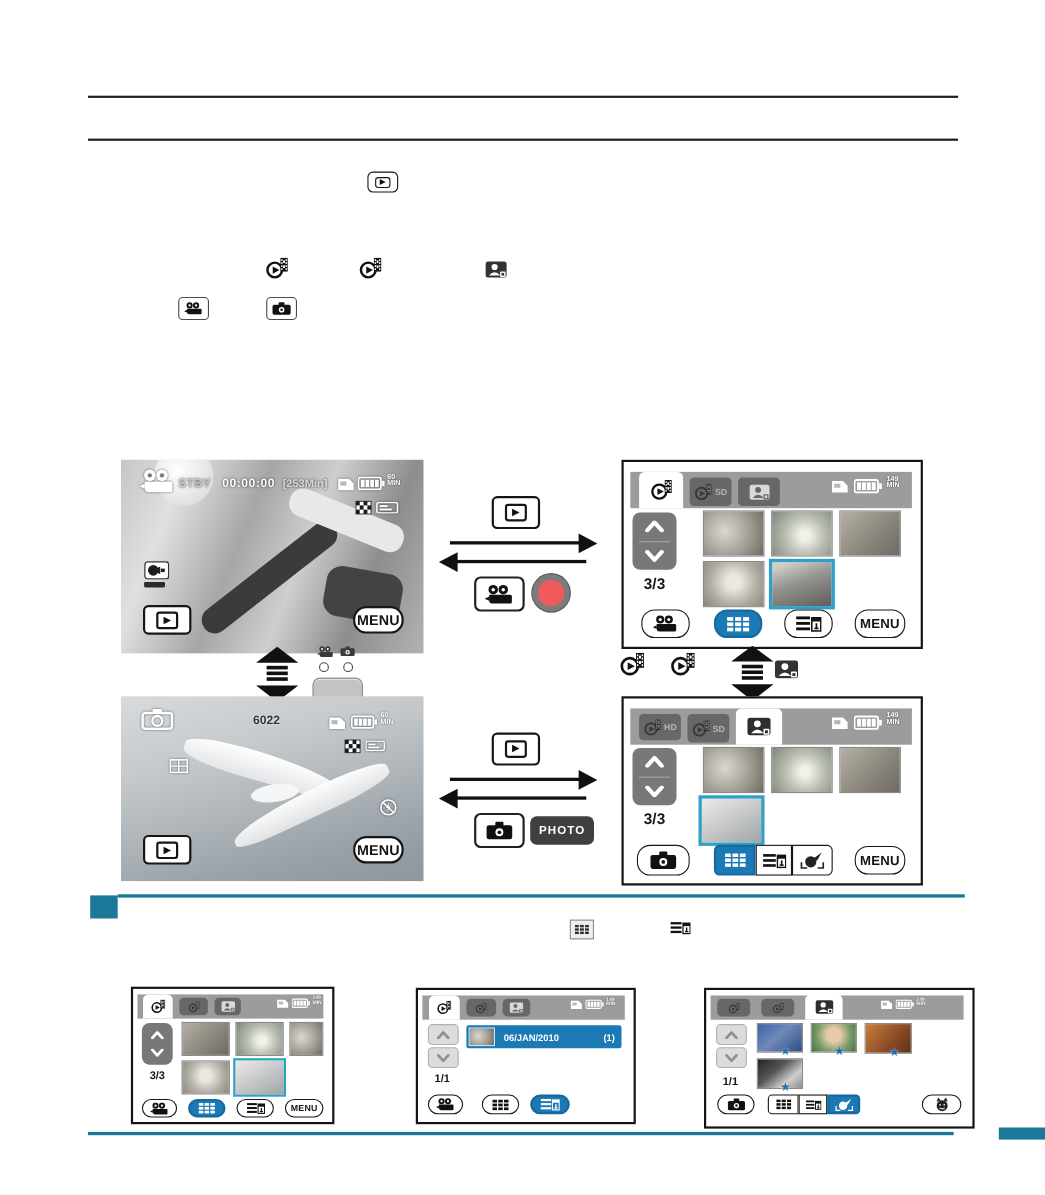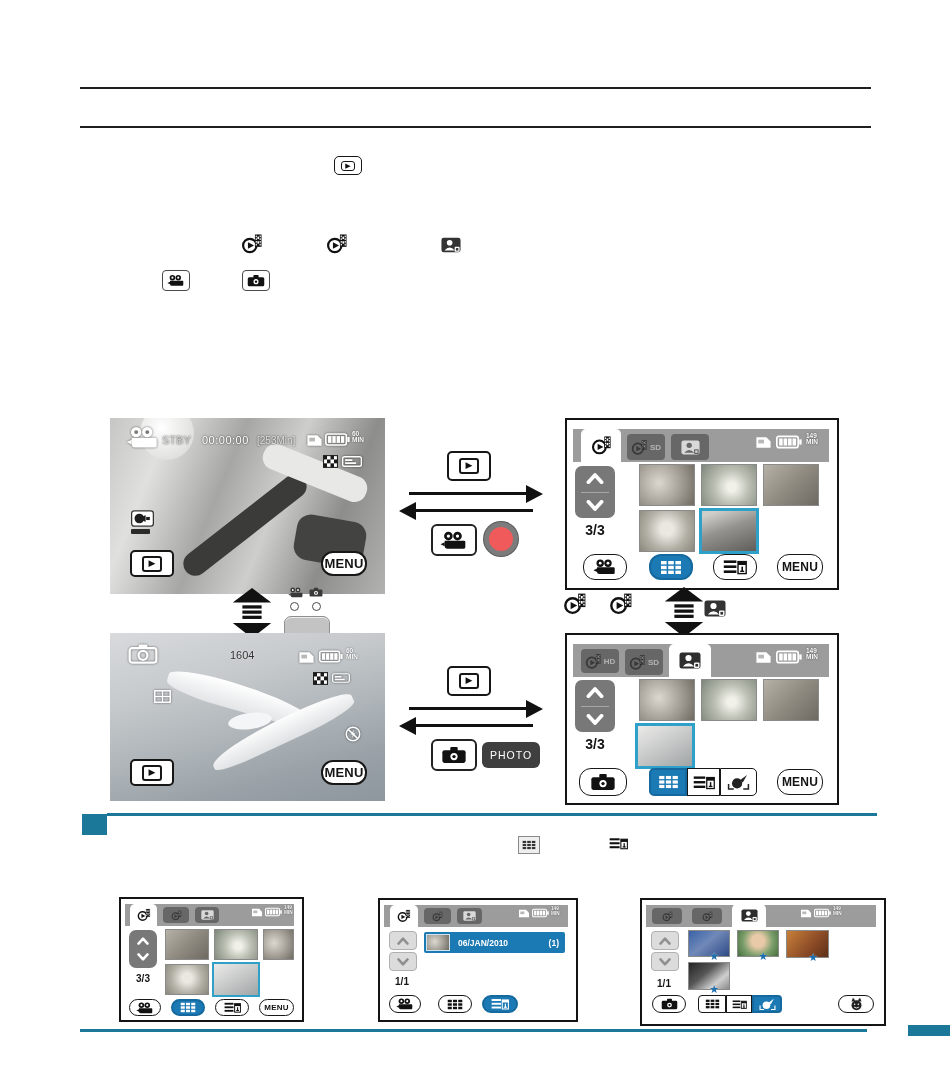--- a/index.html
+++ b/index.html
@@ -30,35 +30,35 @@
   .th-cactus{background:linear-gradient(135deg,#b6b1a7,#8f8b81 50%,#6e6a62);}
   .th-fluffy{background:radial-gradient(circle at 50% 45%,#eae8e1 18%,#b1aea4 60%,#8a877d);}
   .th-soccer{background:linear-gradient(160deg,#d0cec9 10%,#949390 45%,#5e5d59);}
   .th-seagull{background:linear-gradient(150deg,#ebebe9,#c3c5c5 55%,#a0a4a5);}
   .th-ppl1{background:linear-gradient(140deg,#3a62a8,#7089b8 45%,#2e4b86);}
   .th-ppl2{background:radial-gradient(circle at 50% 40%,#e8c9a8 25%,#7a9e6a 60%,#46703e);}
   .th-ppl3{background:linear-gradient(130deg,#c9803a,#8a4a26 60%,#5e3018);}
   .th-ppl4{background:linear-gradient(140deg,#242424,#565656 40%,#cfcfcf 72%,#8a8a8a);}
   .star{position:absolute;font-size:11px;color:#1e6fae;text-shadow:0 0 1px rgba(255,255,255,.8);line-height:1;}
   
-  .osdw{position:absolute;color:#fff;font-weight:normal;text-shadow:0 0 2px rgba(0,0,0,.85);}
+  .osdw{position:absolute;color:#fff;font-weight:bold;text-shadow:0 0 2px rgba(0,0,0,.85);}
   .ghost{color:rgba(255,255,255,.55);}
   .minlbl{position:absolute;color:#fff;font-weight:bold;font-size:6.5px;line-height:6px;text-shadow:0 0 1.5px rgba(0,0,0,.7);}
   .minlbl span{display:block;}
   .minsm{font-size:5.5px;line-height:5px;transform:scale(.85);transform-origin:left top;}
   
   .playbtn{position:absolute;background:#fff;border:2px solid #161616;border-radius:5px;display:flex;align-items:center;justify-content:center;box-sizing:border-box;}
   .playbtn .inner{border:2px solid #161616;border-radius:3px;color:#111;font-size:9px;line-height:1;padding:1px 5px 2px;}
   .playbtn.sm .inner{border-width:1.5px;font-size:7px;padding:0 3px 1px;}
   
   .harr{position:absolute;height:3px;background:#111;}
   .harr.r::after{content:"";position:absolute;right:-16px;top:-7.5px;border-left:17px solid #111;border-top:9px solid transparent;border-bottom:9px solid transparent;}
   .harr.l::before{content:"";position:absolute;left:-16px;top:-7.5px;border-right:17px solid #111;border-top:9px solid transparent;border-bottom:9px solid transparent;}
   .rec{position:absolute;border-radius:50%;background:#f05a5a;border:5px solid #7c7c7c;box-shadow:0 0 0 1px #5a5a5a;box-sizing:border-box;}
-  .photobtn{position:absolute;background:#3f3f3f;border-radius:6px;color:#fff;font-weight:normal;font-size:10.5px;letter-spacing:1px;display:flex;align-items:center;justify-content:center;}
+  .photobtn{position:absolute;background:#3f3f3f;border-radius:6px;color:#fff;font-weight:bold;font-size:10.5px;letter-spacing:1px;display:flex;align-items:center;justify-content:center;}
   .modebtn{position:absolute;background:#c3c3c3;border:1px solid #8f8f8f;border-radius:7px;box-shadow:inset 0 1px 0 #ededed;}
   .ring{position:absolute;border:1.5px solid #4a4a4a;border-radius:50%;box-sizing:border-box;}
   .introbox{position:absolute;background:#fff;border:1.5px solid #4a4a4a;border-radius:4px;display:flex;align-items:center;justify-content:center;box-sizing:border-box;}
   .scene-shape{position:absolute;}
   .i{display:block;}
 </style>
 </head>
 <body>
 
 <svg width="0" height="0" style="position:absolute">
@@ -373,21 +373,21 @@
       <use href="#ic-person"></use>
     </svg>
 
   <div class="abs" style="left:110px;top:633px;width:275px;height:168px;background:linear-gradient(165deg,#d8dadc,#c6cacd 30%,#b0b6ba 55%,#9aa2a8 78%,#8e969e);overflow:hidden;">
     <div class="scene-shape" style="left:55px;top:52px;width:150px;height:26px;background:linear-gradient(#ffffff,#e2e4e6);border-radius:60% 100% 40% 60%;transform:rotate(16deg);"></div>
     <div class="scene-shape" style="left:95px;top:86px;width:155px;height:24px;background:linear-gradient(#fdfdfd,#dfe1e3);border-radius:100% 60% 60% 40%;transform:rotate(-25deg);"></div>
     <div class="scene-shape" style="left:118px;top:80px;width:44px;height:16px;background:#f4f5f6;border-radius:50%;transform:rotate(-8deg);"></div>
     <svg class="i abs" style="left:18px;top:10px;width:30px;height:21px;color:#fff;filter:drop-shadow(0 0 1px rgba(0,0,0,.55));">
         <use href="#ic-cam-o"></use>
       </svg>
-    <div class="osdw" style="left:120px;top:16px;font-size:11px;color:#333;text-shadow:0 0 2px rgba(255,255,255,.8);">1604</div>
+    <div class="osdw" style="left:120px;top:16px;font-size:11px;color:#333;text-shadow:0 0 2px rgba(255,255,255,.8);">6022</div>
     <svg class="i abs" style="left:188px;top:18px;width:17px;height:13px;color:#fff;filter:drop-shadow(0 0 1px rgba(0,0,0,.5));">
         <use href="#ic-card"></use>
       </svg>
     <svg class="i abs" style="left:209px;top:17px;width:24px;height:13px;color:#fff;filter:drop-shadow(0 0 1px rgba(0,0,0,.5));">
         <use href="#ic-batt"></use>
       </svg>
     <div class="minlbl" style="left:236px;top:15px;color:#fff;">
         <span>60</span>
         <span>MIN</span>
       </div>

